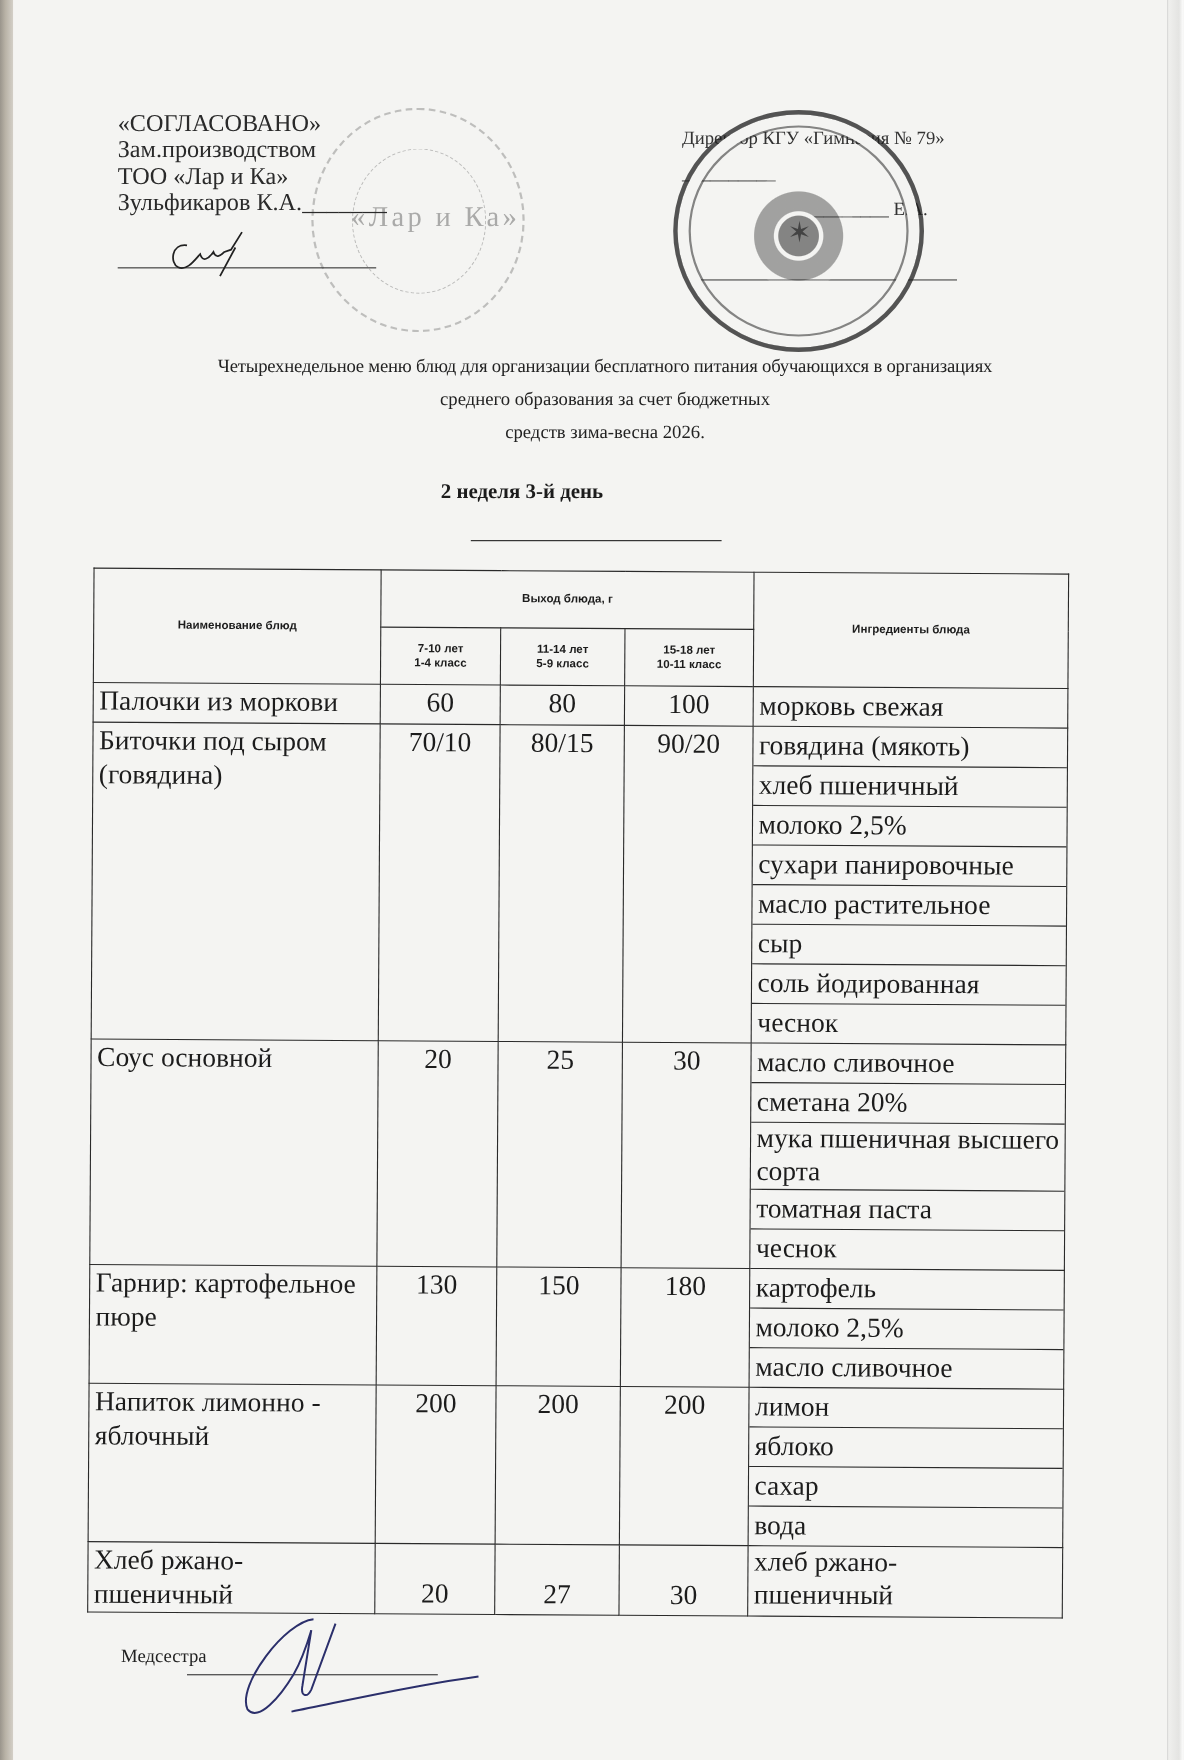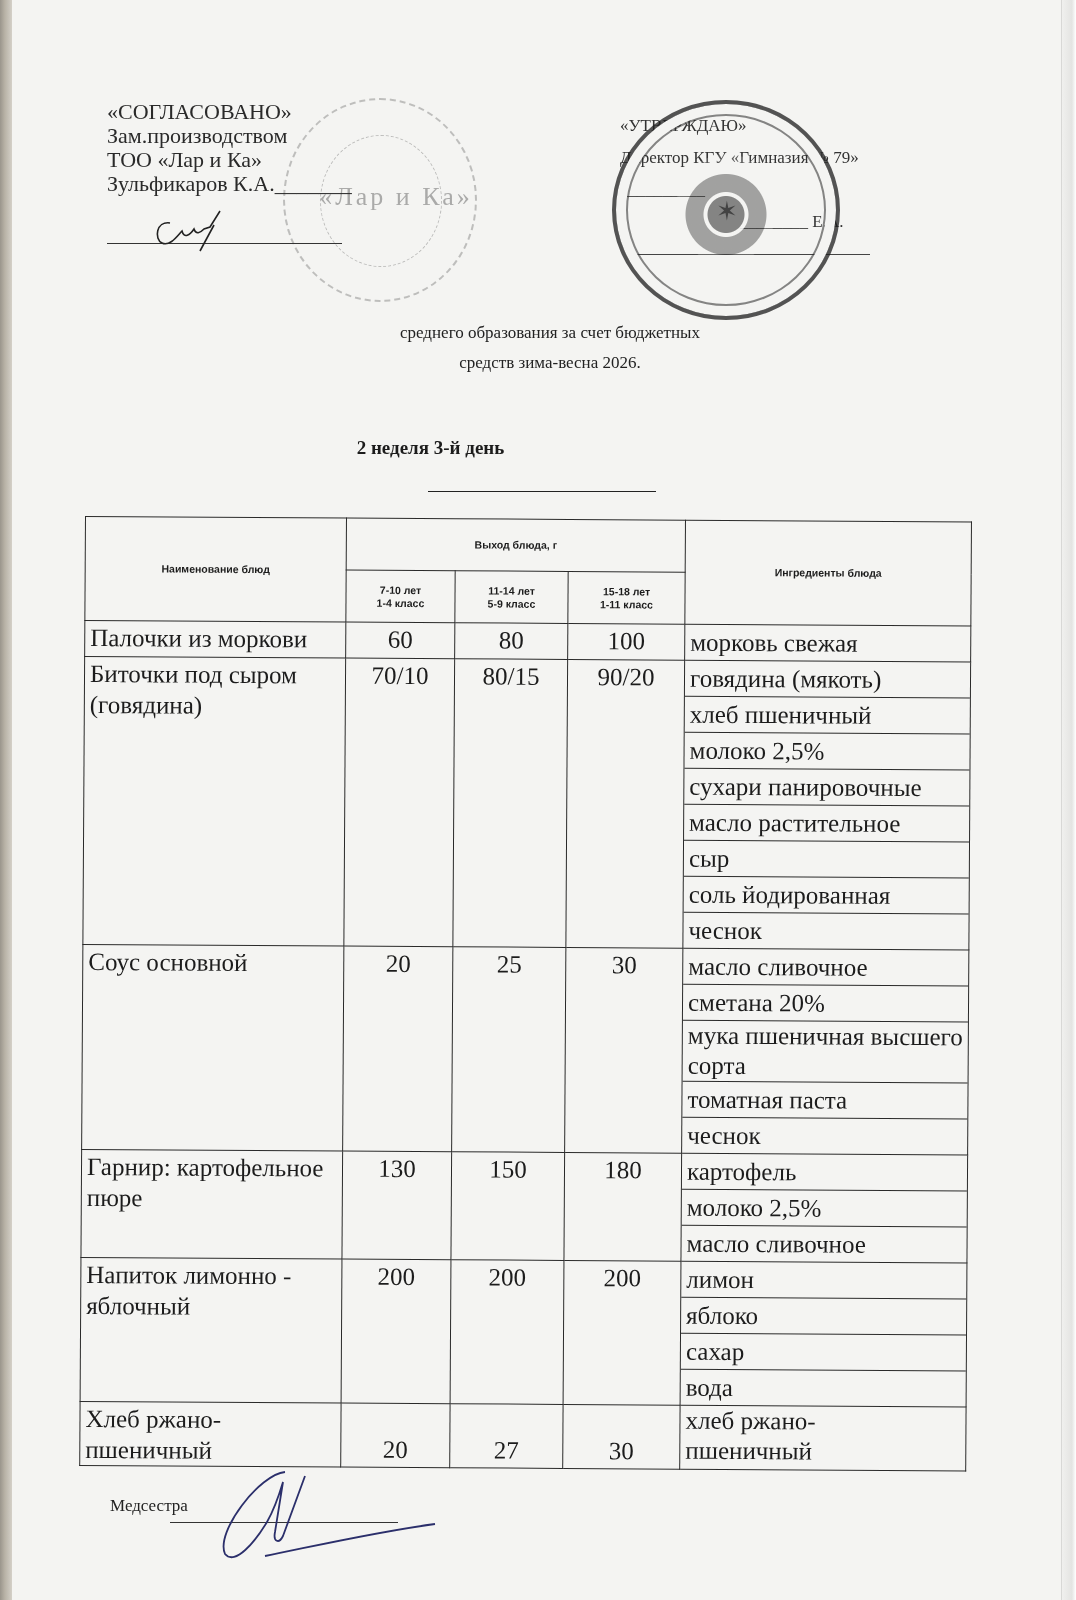--- a/index.html
+++ b/index.html
@@ -46,21 +46,21 @@
     .stamp-right .emblem {
       position: absolute; left: 60px; top: 50px; width: 100px; height: 110px; border-radius: 50%;
       background: radial-gradient(circle at 50% 55%, rgba(40,40,40,0.55) 0 18px, rgba(244,244,242,0.9) 19px 22px, rgba(60,60,60,0.45) 23px 40px, rgba(244,244,242,0.2) 41px);
     }
     .stamp-right .star {
       position: absolute; left: 100px; top: 92px; font-size: 26px; color: rgba(40,40,40,0.7);
     }
 
     .title-block { position: absolute; left: 90px; width: 920px; top: 318px; text-align: center; font-size: 17px; line-height: 30px; color: #222; }
     .title-block .l1 { letter-spacing: -0.2px; }
-    .day-title { position: absolute; left: 0; width: 861px; top: 437px; text-align: center; font-size: 19px; font-weight: bold; }
+    .day-title { position: absolute; left: 0; width: 861px; top: 437px; text-align: center; font-size: 19px; font-weight: bold; padding-left: 44px; }
     .day-underline { position: absolute; left: 428px; top: 491px; width: 228px; border-top: 1.5px solid #222; }
 
     .menu-table {
       position: absolute; left: 85px; top: 516px; width: 886px;
       border-collapse: collapse; table-layout: fixed;
       transform: rotate(0.35deg); transform-origin: 0 0;
     }
     .menu-table th, .menu-table td { border: 1px solid #2a2a2a; padding: 0; vertical-align: top; }
     .menu-table th { font-size: 10.5px; font-weight: bold; text-align: center; vertical-align: middle; font-family: "Liberation Sans Narrow", "Liberation Sans", sans-serif; line-height: 13px; }
     .menu-table td.name { font-size: 25px; line-height: 31px; padding: 1px 4px 0 5px; }
@@ -92,32 +92,32 @@
   <div class="line">Зам.производством</div>
   <div class="line">ТОО «Лар и Ка»</div>
   <div class="line"><span>Зульфикаров К.А.</span><span>_______</span></div>
 </div>
 <div class="sig-line-left"></div>
 <svg class="sig-svg" style="left:148px;top:205px;" width="90" height="50" viewBox="0 0 90 50">
   <path d="M22 18 C8 16 6 34 14 38 C22 42 30 30 34 26 C36 34 42 30 46 24 C48 30 52 28 56 24 L62 22 L72 6 M66 20 L52 46" fill="none" stroke="#222" stroke-width="1.6"></path>
 </svg>
 
 <div class="approve-right">
-  <div>«УТВЕРЖДАЮ»</div>
   <div>Директор КГУ «Гимназия № 79»</div>
   <div>__________</div>
   <div style="padding-left:120px">________ Е.А.</div>
 </div>
 <div class="sig-line-right"></div>
 <div class="stamp-right">
   <div class="emblem"></div>
   <div class="star">✶</div>
 </div>
 
 <div class="title-block">
+  <div class="l1">Четырехнедельное меню блюд для организации бесплатного питания обучающихся в организациях</div>
   <div>среднего образования за счет бюджетных</div>
   <div>средств зима-весна 2026.</div>
 </div>
 <div class="day-title">2 неделя 3-й день</div>
 <div class="day-underline"></div>
 
 <table class="menu-table">
   <colgroup>
     <col style="width:261px">
       <col style="width:109px">
@@ -135,21 +135,21 @@
       <th>
           <div>7-10 лет</div>
           <div>1-4 класс</div>
         </th>
       <th>
           <div>11-14 лет</div>
           <div>5-9 класс</div>
         </th>
       <th>
           <div>15-18 лет</div>
-          <div>1-11 класс</div>
+          <div>10-11 класс</div>
         </th>
     </tr>
   </thead>
   <tbody>
 
     <tr>
       <td class="name">Палочки из моркови</td>
       <td class="num">60</td>
       <td class="num">80</td>
       <td class="num">100</td>

